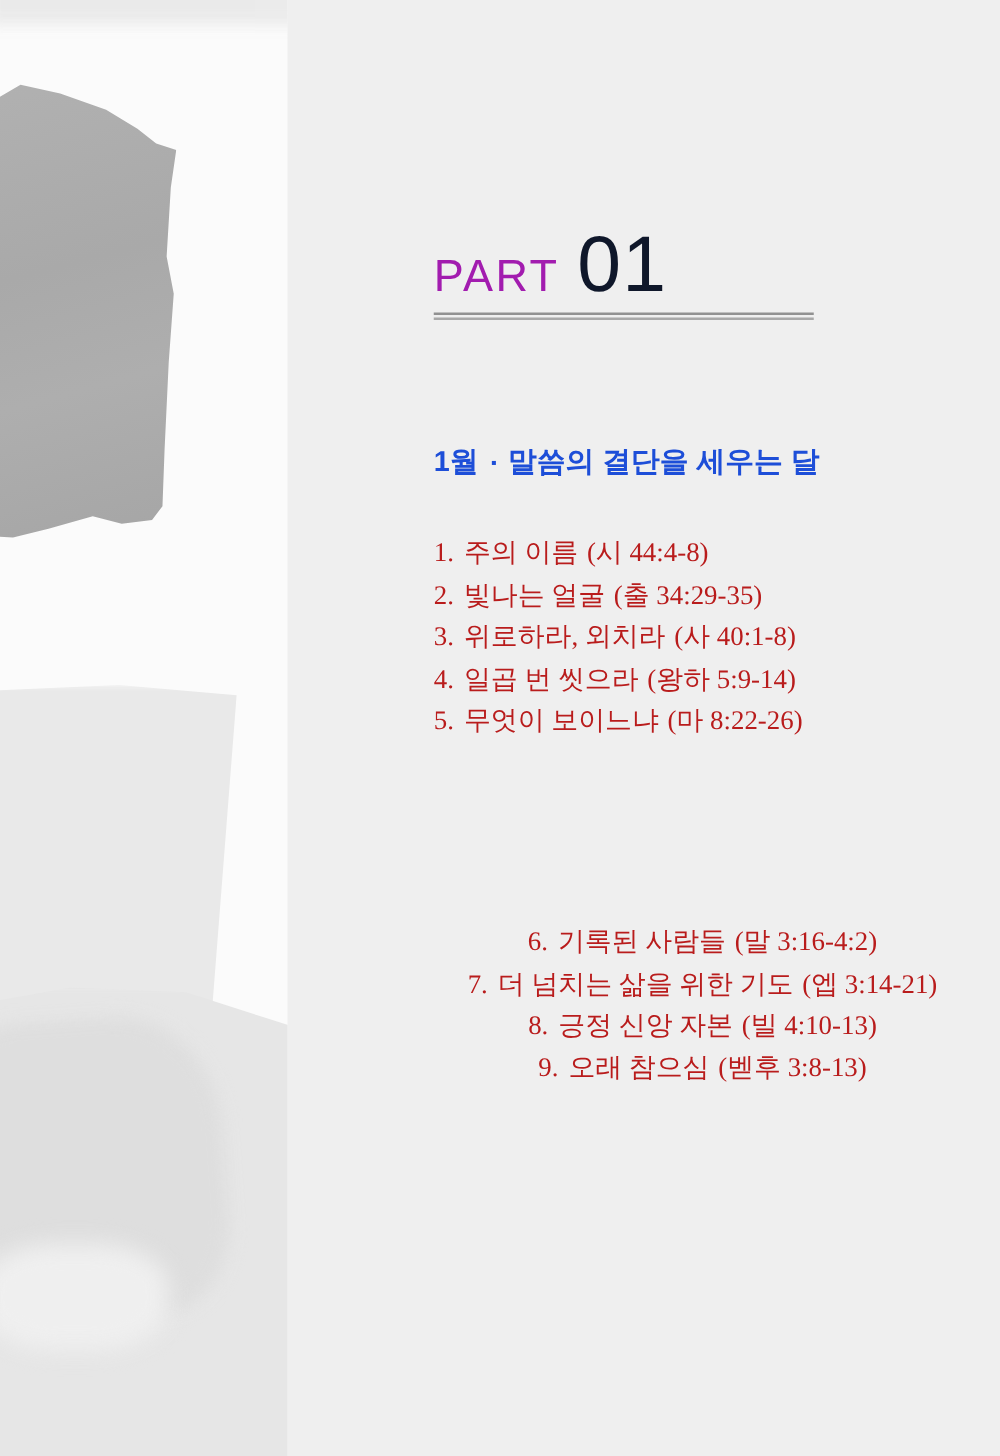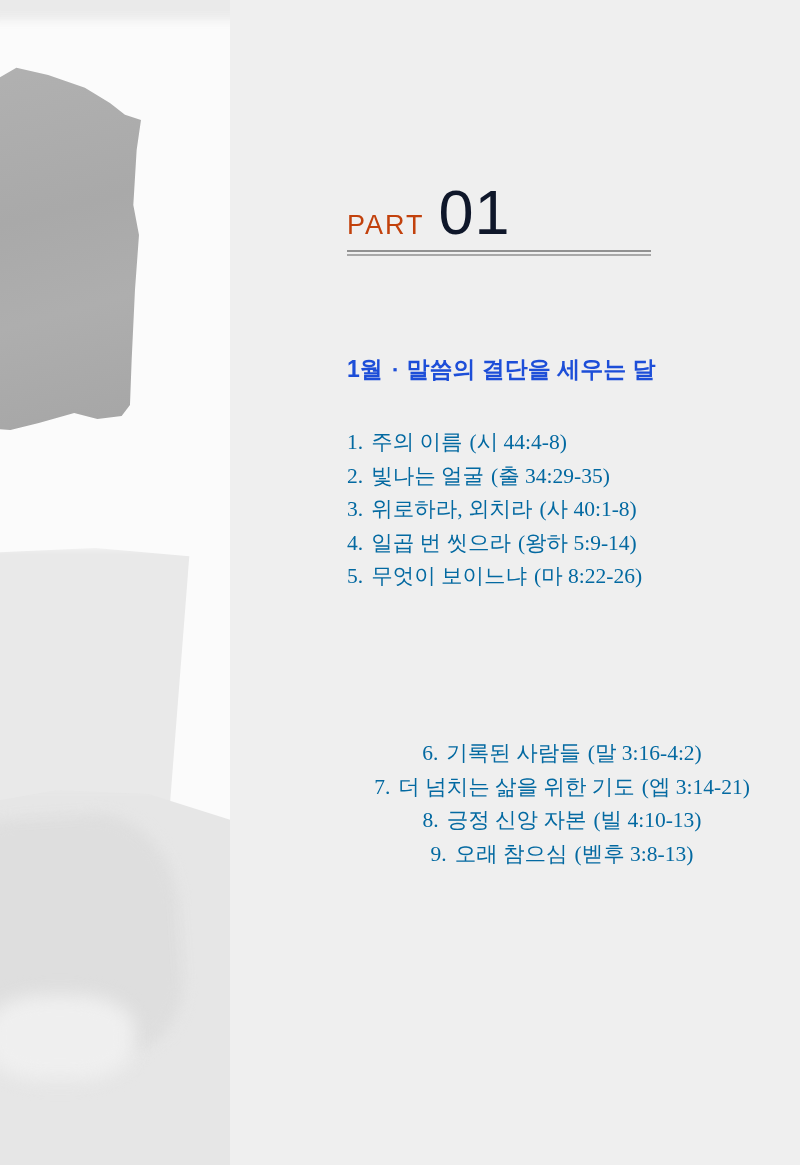--- a/index.html
+++ b/index.html
@@ -64,22 +64,22 @@
     color: #1c1c1c;
   }
   .content > div { position: absolute; }
 
   .part-row {
     top: 184px; left: 0;
     display: flex; align-items: baseline; gap: 14px;
     white-space: nowrap;
   }
   .part-label {
-    font-size: 27px; font-weight: 400; letter-spacing: 2px;
-    color: #c2410c; line-height: 1;
+    font-size: 36px; font-weight: 400; letter-spacing: 2px;
+    color: #a21caf; line-height: 1;
   }
   .part-number {
     font-size: 63px; font-weight: 400; letter-spacing: 1px;
     color: #0f172a; line-height: 0.9;
   }
 
   .double-rule {
     top: 250px; left: 0; width: 304px; height: 6px;
     box-sizing: border-box;
     border-top: 2px solid #919191;
@@ -107,21 +107,21 @@
   .heading-1 { top: 355px; left: 0; }
   .heading-2 { top: 670px; left: 0; }
 
   .toc-list-wrap { left: 0; width: 430px; }
   .list-1 { top: 426px; }
   .list-2 { top: 737px; text-align: center; }
   ul.toc-list { list-style: none; margin: 0; padding: 0; }
   ul.toc-list li {
     height: 33.6px; line-height: 33.6px;
     font-family: "Liberation Serif", "DejaVu Serif", serif;
-    font-size: 21.5px; color: #0369a1;
+    font-size: 21.5px; color: #b91c1c;
     white-space: nowrap;
   }
   .toc-item-number { margin-right: 8px; }
   .toc-item-title  { margin-right: 7px; }
 </style>
 </head>
 <body>
 
 <div class="page">
 

